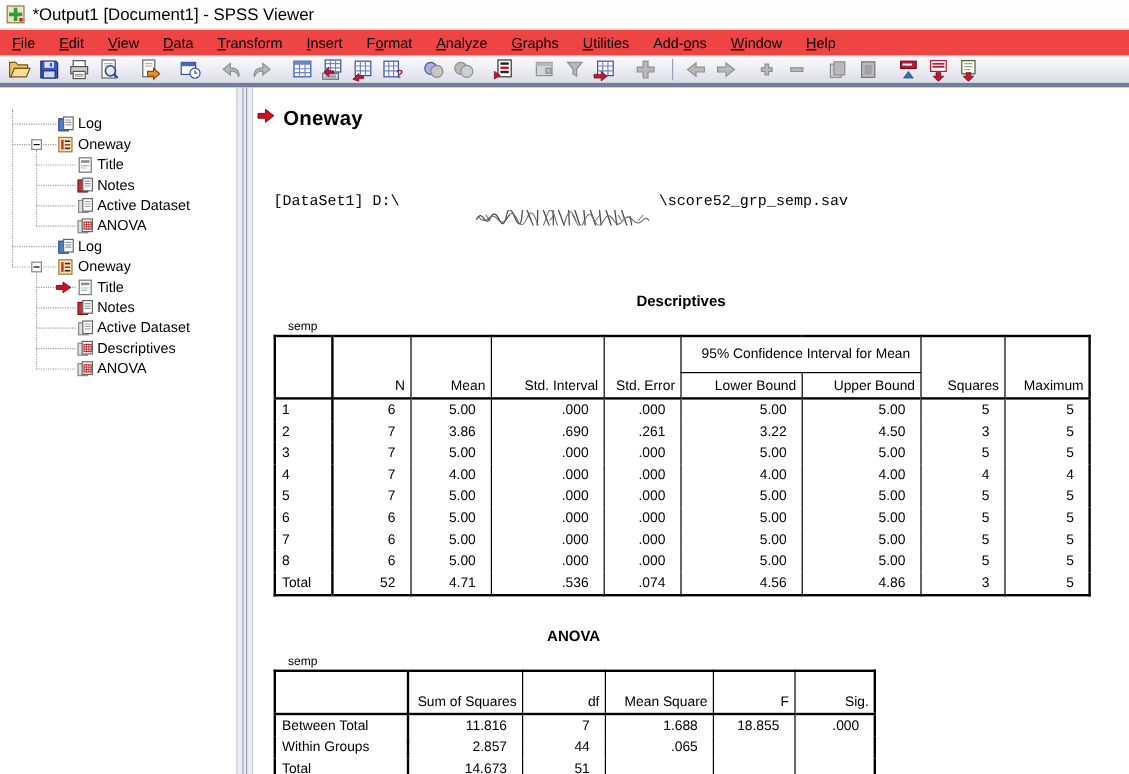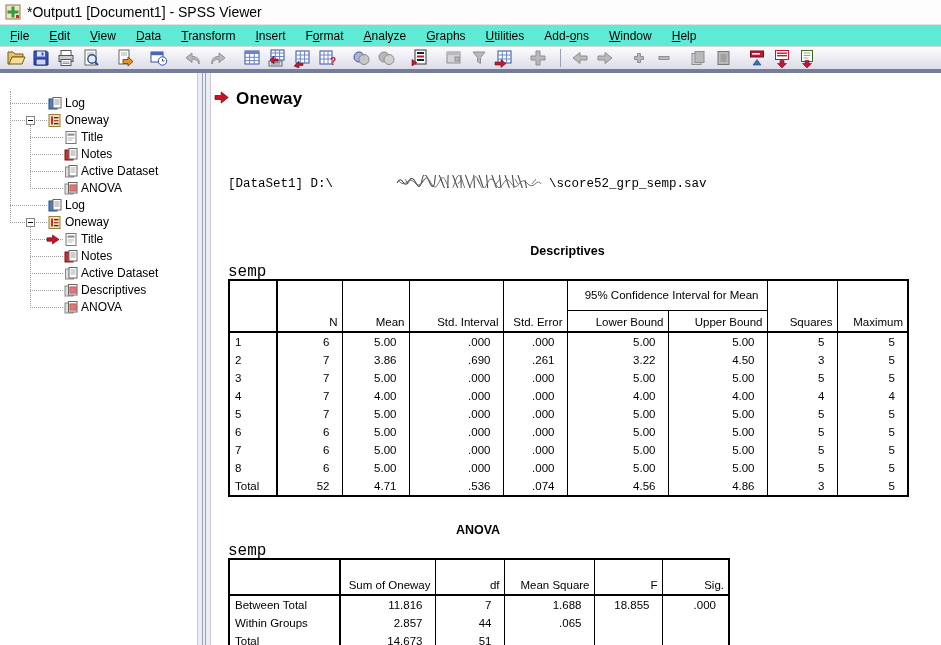--- a/index.html
+++ b/index.html
@@ -6,21 +6,21 @@
   body{
     width:941px;height:645px;overflow:hidden;background:#fff;
     font-family:"Liberation Sans",sans-serif;color:#000;
     -webkit-font-smoothing:antialiased;
   }
   
   .titlebar{height:24px;display:flex;align-items:center;background:#fdfdfd;padding-left:5px;}
   .titlebar .app-ic{width:16px;height:16px;margin-right:6px;}
   .titlebar .title-text{font-size:14px;}
   
-  .menubar{height:21px;display:flex;align-items:center;background:#5eead4;
+  .menubar{height:21px;display:flex;align-items:center;background:#ef4444;
     border-top:1px solid #e2e2e2;border-bottom:1px solid #d6d6d6;font-size:12px;}
   .menu-item{padding:2px 10px;cursor:default;}
   .menu-item u{text-decoration:underline;}
   
   .toolbar{height:22px;display:flex;align-items:center;padding-left:4px;
     background:linear-gradient(#fbfbfe,#dddde9);}
   .toolbar-strip{height:4px;background:#747e9b;}
   .tb-btn{width:24px;height:21px;display:flex;align-items:center;justify-content:center;margin-right:1px;border-radius:2px;}
   .tb-btn.gap{margin-left:9px;}
   .tb-sep{width:1px;height:18px;background:#9aa0b8;margin:0 7px 0 9px;}
@@ -39,26 +39,26 @@
   .tree-row .exp::before{content:"";position:absolute;left:1px;right:1px;top:3px;height:1px;background:#000;}
   .tree-row .t-ic{position:absolute;top:0px;width:16px;height:16px;}
   .tree-row .t-label{position:absolute;top:1px;font-size:12px;white-space:nowrap;}
   .tree-row .cur-arrow{position:absolute;top:3px;}
   .spine{position:absolute;width:0;border-left:1px dotted #9f9f9f;}
   
   .heading-row{margin-top:16px;display:flex;align-items:center;}
   .heading-row .head-arrow{margin-left:3px;margin-right:7px;}
   .page-heading{font-size:17px;font-weight:bold;letter-spacing:.2px;}
   .dataset-line{margin-top:52px;margin-left:17px;font-family:"Liberation Mono",monospace;
-    font-size:12.5px;display:flex;align-items:center;white-space:pre;}
+    font-size:12.5px;display:flex;align-items:flex-start;white-space:pre;}
   .scribble{margin:0 2px;}
   .block-title{margin-left:17px;text-align:center;font-weight:bold;font-size:12.5px;}
   .block-title.descr{margin-top:38px;width:679px;}
   .block-title.anova{margin-top:26px;width:500px;}
-  .var-label{margin-top:8px;margin-left:17px;font-size:16px;line-height:13px;font-family:Liberation Mono, monospace;}
+  .var-label{margin-top:8px;margin-left:29px;font-size:10px;line-height:13px;}
   .spss-table{border-collapse:collapse;border:2px solid #000;margin-left:17px;
     font-size:11.5px;table-layout:fixed;}
   .spss-table th,.spss-table td{border-left:1px solid #000;font-weight:normal;overflow:hidden;}
   .spss-table thead th{vertical-align:bottom;text-align:right;border-bottom:2px solid #000;padding:2px 4px 3px;}
   .spss-table thead th.ci-group{border-bottom:1px solid #000;vertical-align:middle;line-height:13px;padding:2px 8px;}
   .spss-table td{height:18px;text-align:right;padding:0 12px 0 2px;}
   .spss-table td.rowlabel{text-align:left;padding:0 2px 0 5px;border-right:2px solid #000;}
   .spss-table th.blank{border-right:2px solid #000;}
   .descr-table{width:679px;}
   .anova-table{width:500px;}
@@ -644,21 +644,21 @@
           <col style="width:111px">
           <col style="width:95px">
           <col style="width:69px">
           <col style="width:90px">
           <col style="width:68px">
           <col style="width:67px">
         </colgroup>
         <thead>
           <tr style="height:36px">
             <th class="blank"></th>
-            <th class="">Sum of Oneway</th>
+            <th class="">Sum of Squares</th>
             <th class="">df</th>
             <th class="">Mean Square</th>
             <th class="">F</th>
             <th class="">Sig.</th>
           </tr>
         </thead>
         <tbody>
           <tr>
             <td class="rowlabel">Between Total</td>
             <td class="">11.816</td>

